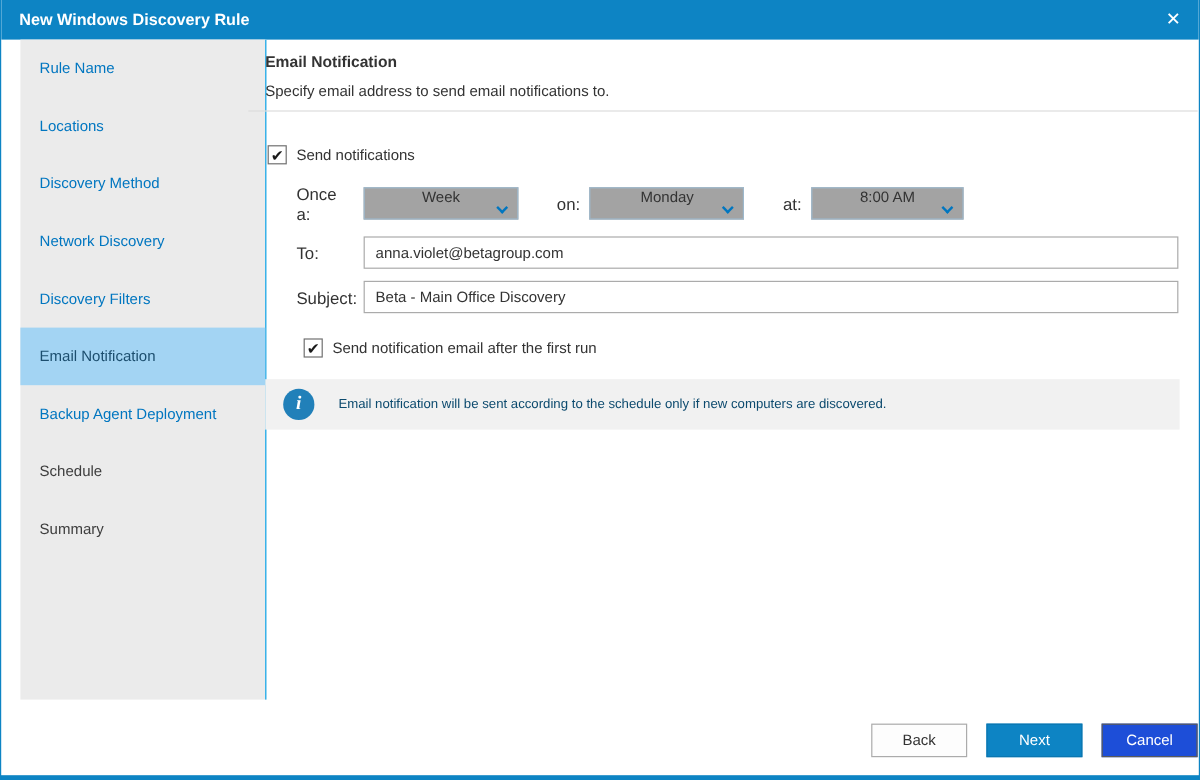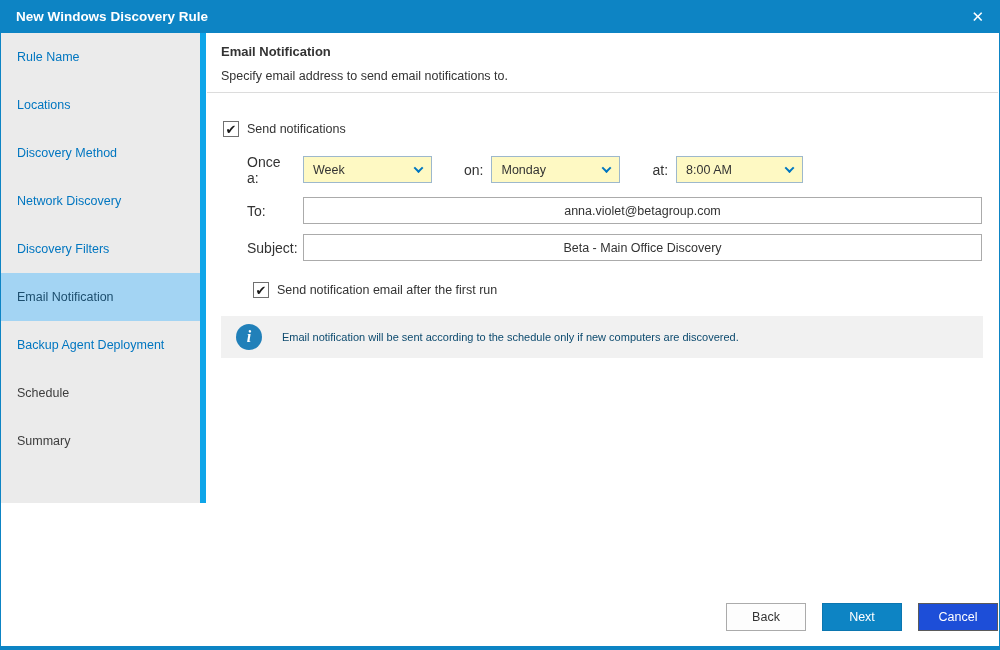--- a/index.html
+++ b/index.html
@@ -10,22 +10,22 @@
     overflow:hidden;
   }
   .titlebar {
     height:33px; background:#0d84c4; color:#fff;
     display:flex; align-items:center; padding:0 15px;
     font-size:13.5px; font-weight:bold;
   }
   .close { margin-left:auto; font-weight:normal; font-size:15px; cursor:pointer; line-height:1; }
 
   .sidebar {
-    position:absolute; left:0; top:33px; width:205px; height:470px;
-    background:#ebebeb; border-right:6px solid #0ea5e9;
+    position:absolute; left:16px; top:33px; width:205px; height:550px;
+    background:#ebebeb; border-right:1px solid #0ea5e9;
   }
   .step {
     height:48px; display:flex; align-items:center; padding-left:16px;
     font-size:12.5px; color:#0076c0; cursor:pointer;
   }
   .step.active { background:#a3d4f3; color:#1c4e6e; }
   .step.muted  { color:#3d3d3d; }
 
   .content-heading { position:absolute; left:220px; top:44px; font-size:13px; font-weight:bold; color:#333; }
   .content-sub     { position:absolute; left:220px; top:69px; font-size:12.5px; color:#333; }
@@ -38,37 +38,37 @@
     width:16px; height:16px; background:#fff; border:1px solid #707070;
     display:flex; align-items:center; justify-content:center;
     font-size:13px; color:#1a1a1a; line-height:1; cursor:pointer;
   }
   .chklabel { margin-left:8px; font-size:12.5px; color:#333; }
 
   .schedrow { position:absolute; left:246px; top:156px; height:27px; display:flex; align-items:center; }
   .fieldlabel { font-size:14px; color:#333; }
   .lbl-w { width:48px; margin-right:8px; }
   .combo {
-    width:129px; height:27px; background:#fef9c3; border:1px solid #9db8cc;
+    width:129px; height:27px; background:#a3a3a3; border:1px solid #9db8cc;
     display:flex; align-items:center; padding:0 9px;
-    font-size:12.5px; color:#333; cursor:pointer;
+    font-size:12.5px; color:#333; cursor:pointer;flex-direction:column;
   }
   .combo .chev {
     margin-left:auto; width:7px; height:7px;
     border-right:2px solid #0076c0; border-bottom:2px solid #0076c0;
     transform:rotate(45deg) translate(-1px,-1px);
   }
   .mid-lbl { margin-left:32px; margin-right:8px; }
 
   .inputrow { position:absolute; left:246px; height:27px; display:flex; align-items:center; }
   .row-to { top:197px; }
   .row-subject { top:234px; }
   .textinput {
     width:679px; height:27px; border:1px solid #ababab; padding:0 9px;
-    font-size:12.5px; color:#333; font-family:"Liberation Sans", sans-serif; background:#fff;text-align:center;
+    font-size:12.5px; color:#333; font-family:"Liberation Sans", sans-serif; background:#fff;
   }
 
   .infobanner {
     position:absolute; left:220px; top:316px; width:762px; height:42px;
     background:#f1f1f1; display:flex; align-items:center;
   }
   .infoicon {
     width:26px; height:26px; border-radius:50%; background:#2180b9; color:#fff;
     margin-left:15px; display:flex; align-items:center; justify-content:center;
     font-family:"Liberation Serif", serif; font-style:italic; font-weight:bold; font-size:16px;

